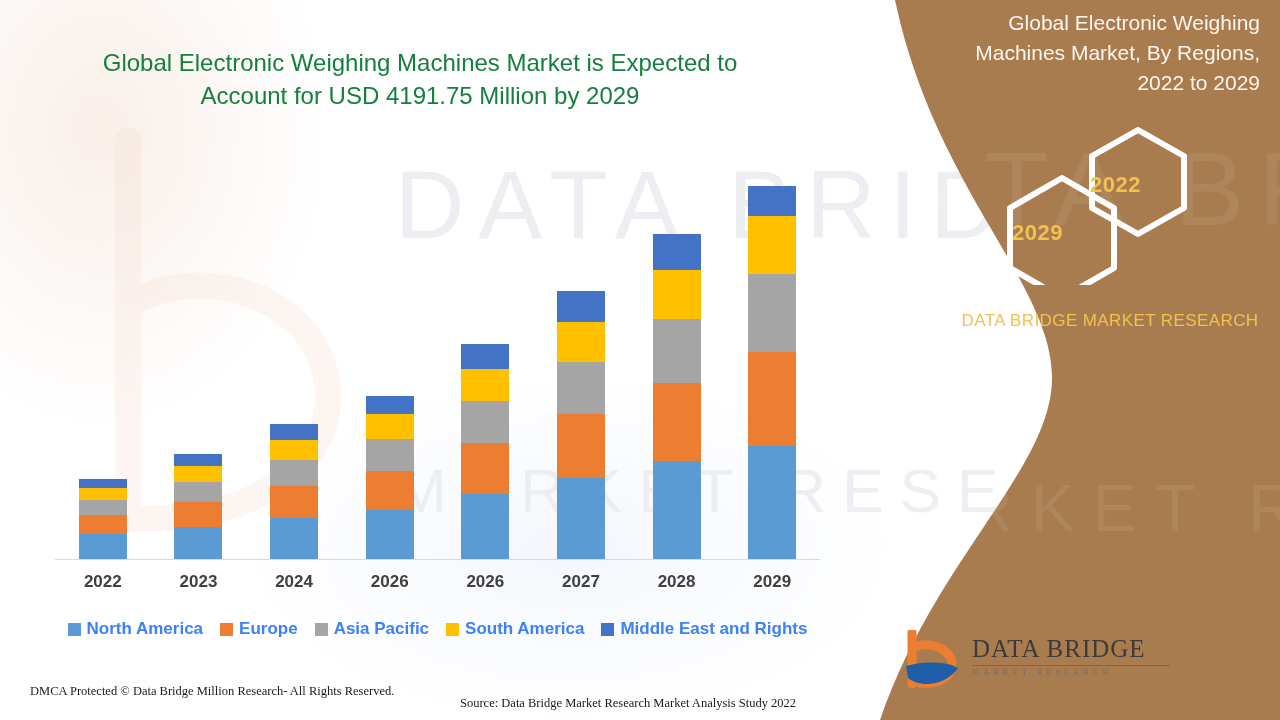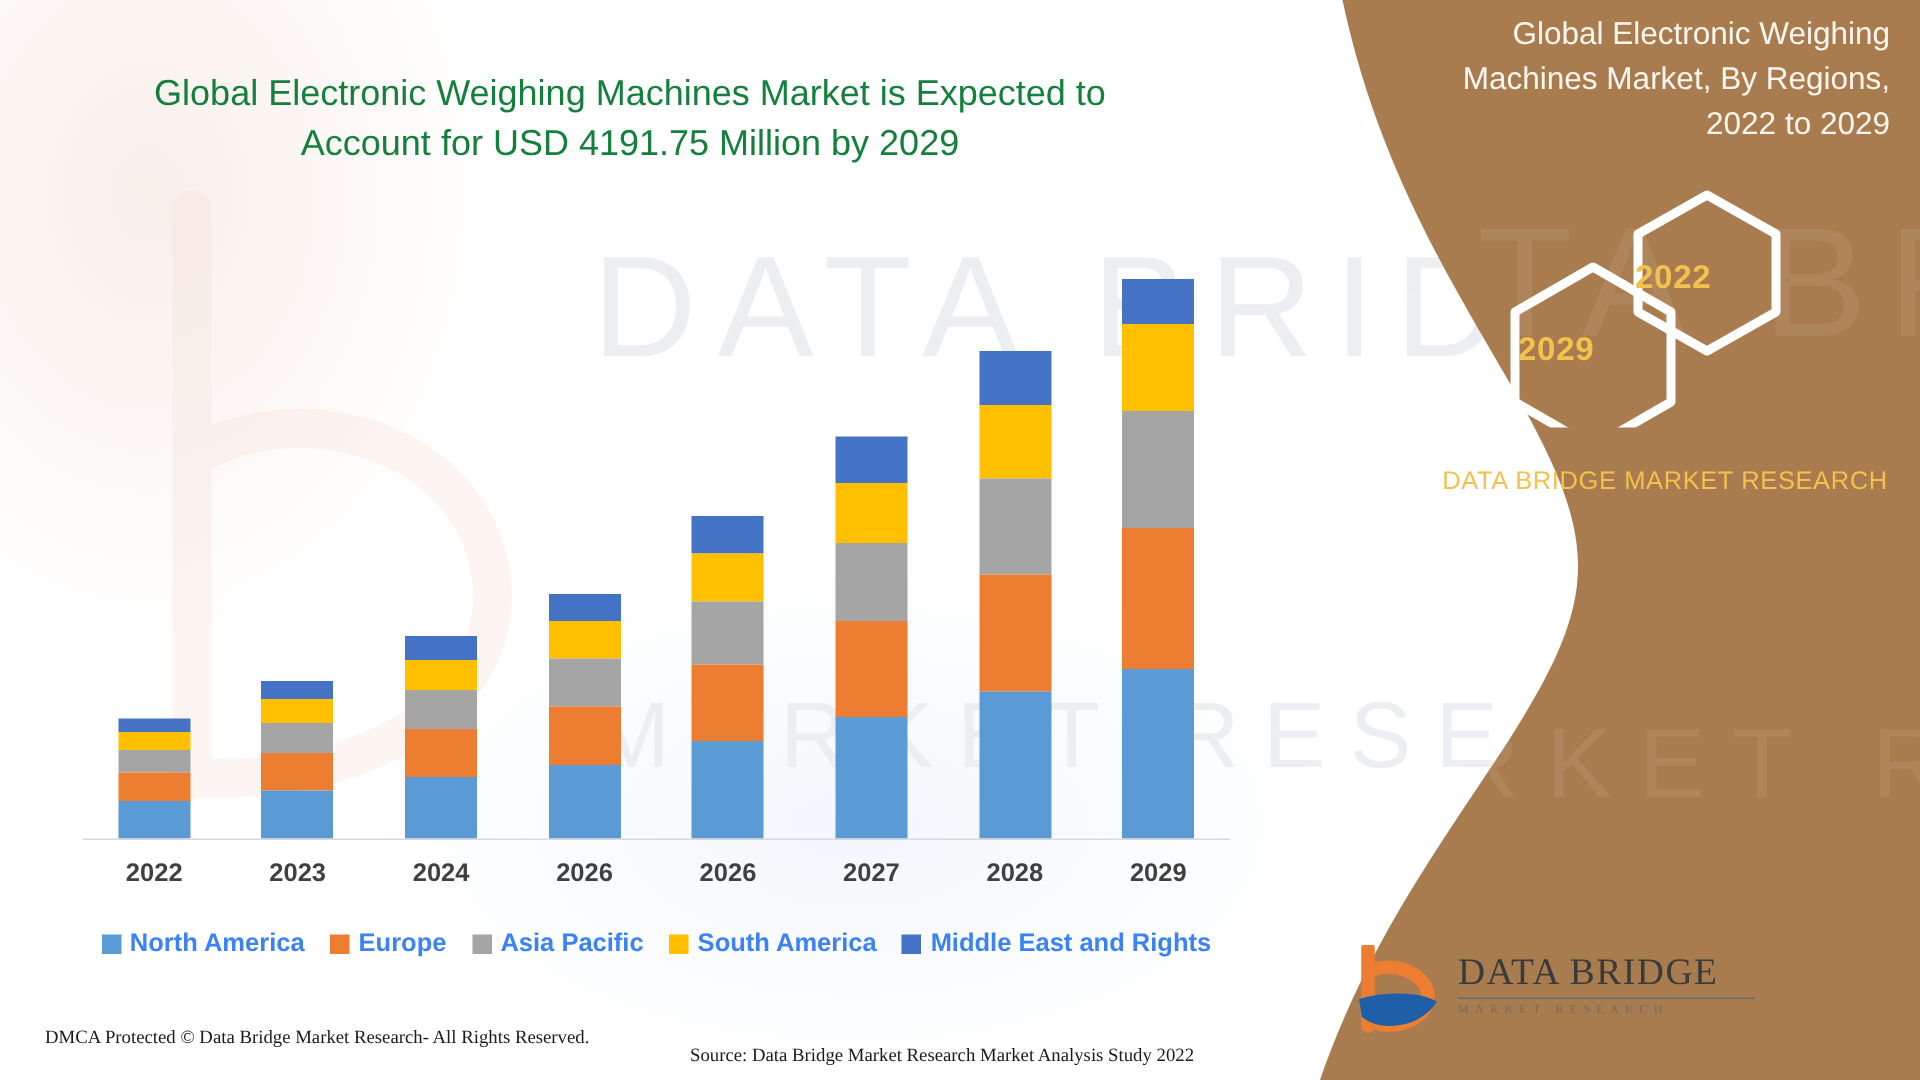--- a/index.html
+++ b/index.html
@@ -202,21 +202,21 @@
       <span class="legend-swatch" style="background: rgb(255, 192, 0);"></span>
       <span class="legend-label">South America</span>
     </div>
     <div class="legend-item">
       <span class="legend-swatch" style="background: rgb(68, 114, 196);"></span>
       <span class="legend-label">Middle East and Rights</span>
     </div>
   </div>
 
 <div class="footer">
-  <span class="footer-left">DMCA Protected © Data Bridge Market Research- All Rights Reserved.</span>
+  <span class="footer-left">DMCA Protected © Data Bridge Million Research- All Rights Reserved.</span>
   <span class="footer-right">Source: Data Bridge Market Research Market Analysis Study 2022</span>
 </div>
 
 <div class="panel">
   <svg class="panel-shape" viewBox="0 0 440 720" preserveAspectRatio="none">
     <path d="M55 0 L440 0 L440 720 L40 720 C 95 560, 210 470, 212 380 C 214 285, 95 190, 55 0 Z" fill="#A97C50"></path>
   </svg>
 
   <div class="panel-content">
     <div class="panel-wm panel-wm-1">DATA BRIDGE</div>

